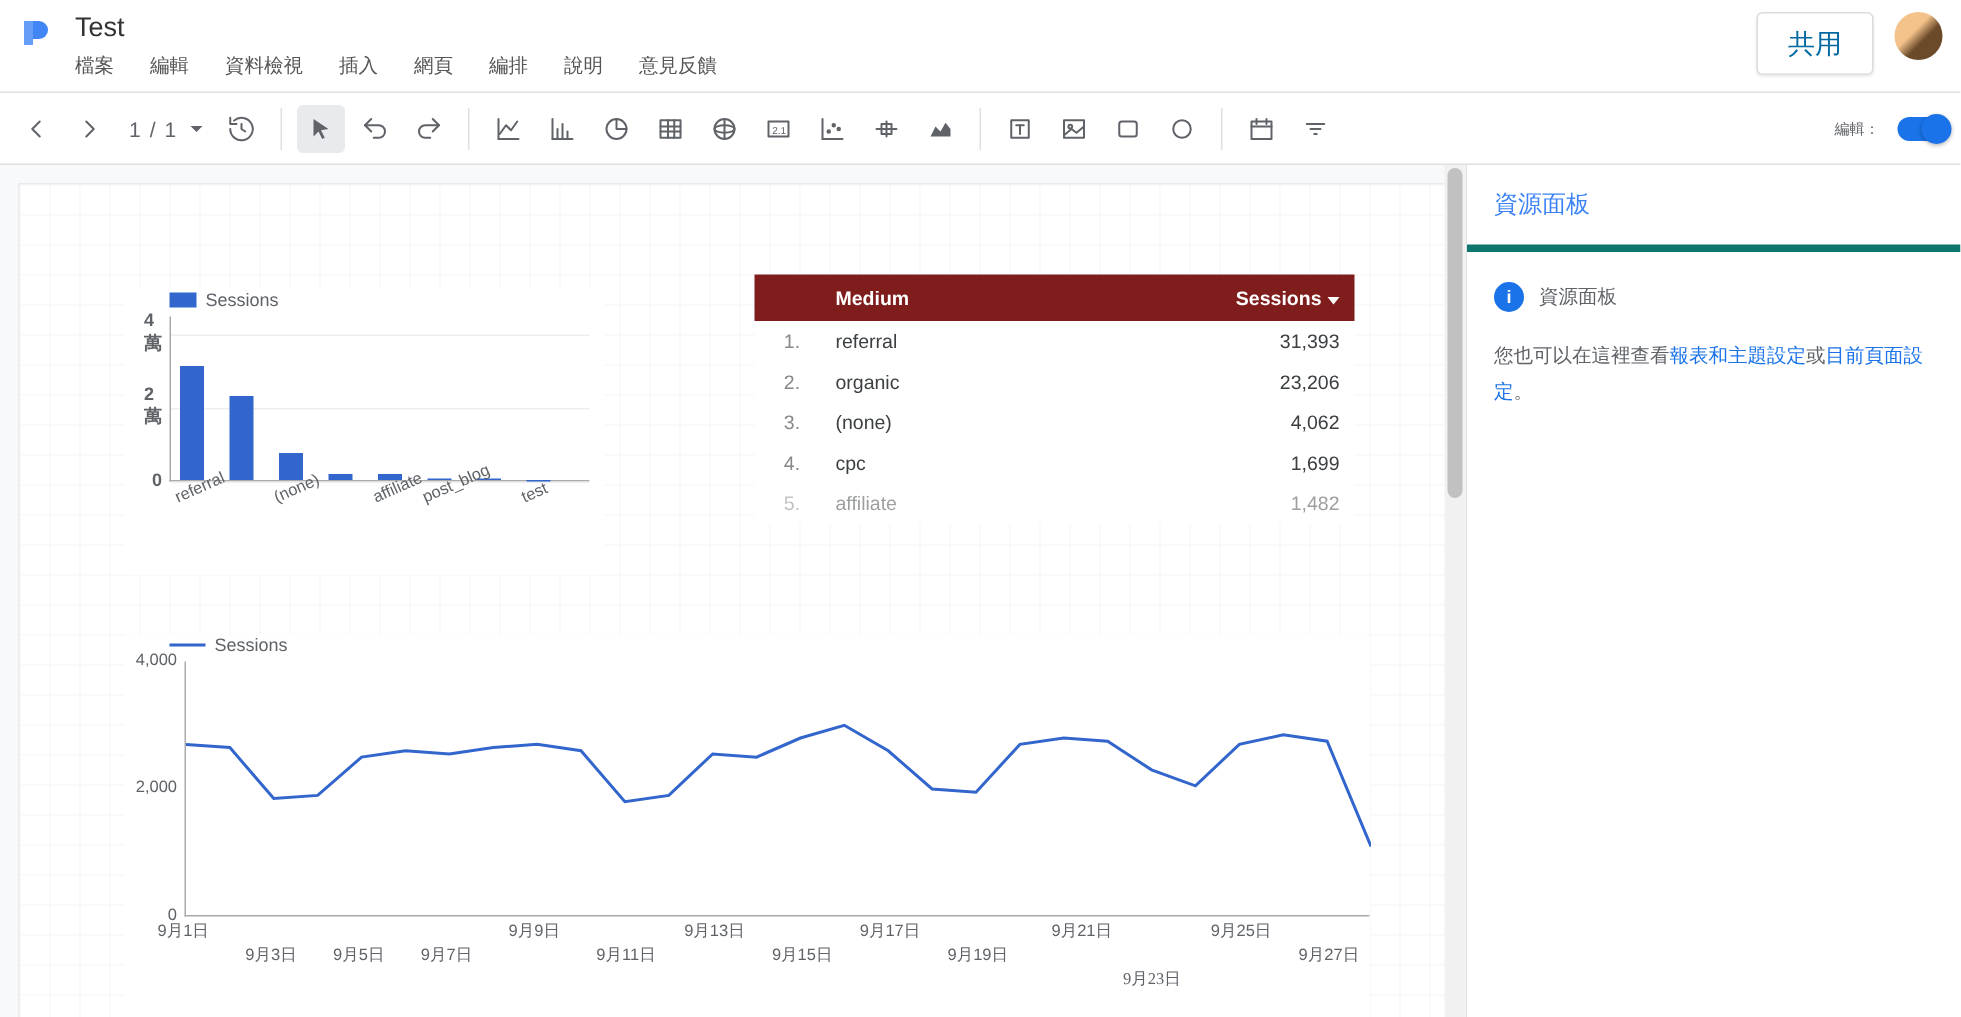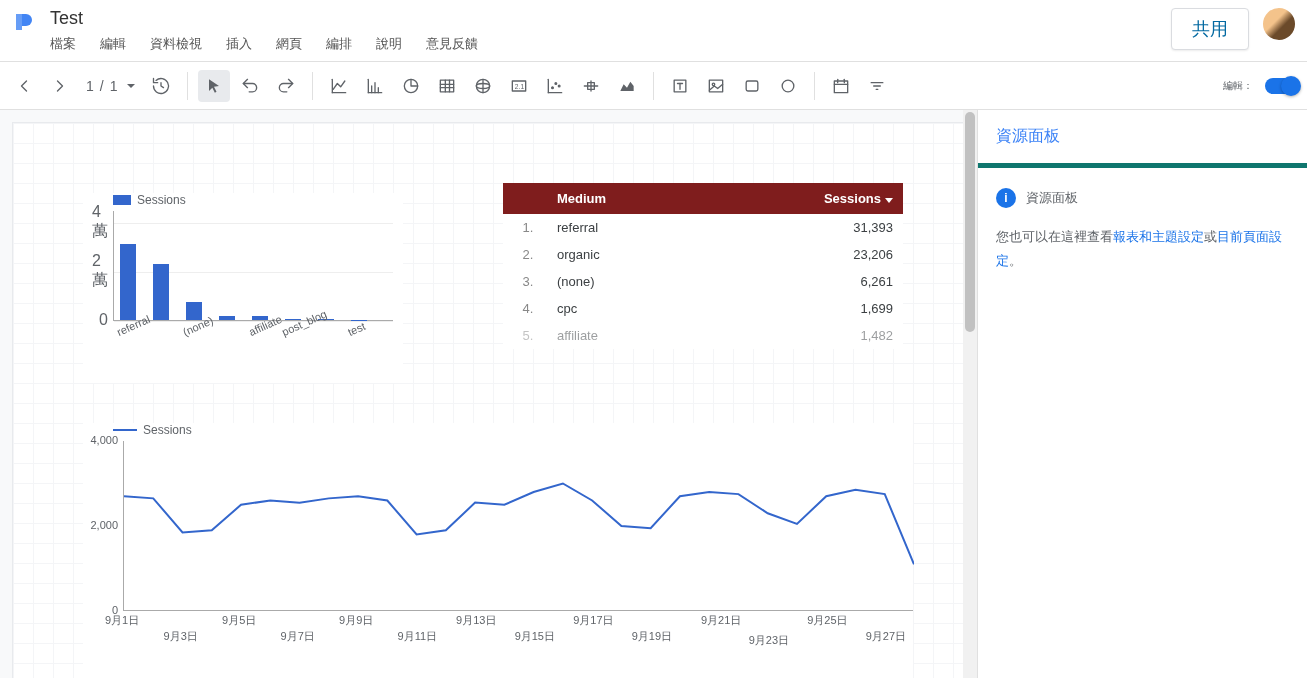--- a/index.html
+++ b/index.html
@@ -37,21 +37,21 @@
 .edit-label { color:#5f6368; font-size:10px; margin-right:8px;}
 .spacer { flex:1; }
 
 
 .bar-widget { position:absolute; left:70px; top:70px; width:320px; height:190px; background:#fff; }
 .legend { display:flex; align-items:center; gap:6px; font-size:12px; color:#5f6368; margin-left:30px; margin-bottom:4px;}
 .legend .swatch { width:18px; height:10px; background:#3366cc;}
 .bar-plot { position:relative; height:110px; margin-left:30px; width:280px; border-left:1px solid #aaa; border-bottom:1px solid #aaa;}
 .bar-plot .grid { position:absolute; left:0; right:0; border-top:1px solid #eee;}
 .bar-plot .bar { position:absolute; bottom:0; width:16px; background:#3366cc;}
-.bar-plot .ylab { position:absolute; right:100%; margin-right:6px; font-size:16px; color:#5f6368; transform:translateY(50%);}
+.bar-plot .ylab { position:absolute; right:100%; margin-right:6px; font-size:12px; color:#5f6368; transform:translateY(50%);font-weight:bold;}
 .bar-xlabels { position:relative; margin-left:30px; width:280px; height:40px;}
 .bar-xlabels span { position:absolute; font-size:11px; color:#5f6368; transform:rotate(-24deg); transform-origin:left top; white-space:nowrap;}
 .table-widget { position:absolute; left:490px; top:60px; width:400px; background:#fff;}
 .tbl-head { display:flex; background:#7f1d1d; color:#fff; font-weight:bold; font-size:13px;}
 .tbl-head .c1 { width:50px; }
 .tbl-head .c2 { flex:1; padding:8px 4px;}
 .tbl-head .c3 { width:120px; text-align:right; padding:8px 10px;}
 .tbl-row { display:flex; font-size:13px; color:#3c4043; padding:6px 0;}
 .tbl-row .c1 { width:50px; text-align:center; color:#888;}
 .tbl-row .c2 { flex:1; padding-left:4px;}
@@ -297,21 +297,21 @@
               <div class="c3">31,393</div>
             </div>
             <div class="tbl-row">
               <div class="c1">2.</div>
               <div class="c2">organic</div>
               <div class="c3">23,206</div>
             </div>
             <div class="tbl-row">
               <div class="c1">3.</div>
               <div class="c2">(none)</div>
-              <div class="c3">6,261</div>
+              <div class="c3">4,062</div>
             </div>
             <div class="tbl-row">
               <div class="c1">4.</div>
               <div class="c2">cpc</div>
               <div class="c3">1,699</div>
             </div>
             <div class="tbl-row" style="opacity: 0.5;">
               <div class="c1">5.</div>
               <div class="c2">affiliate</div>
               <div class="c3">1,482</div>
@@ -330,32 +330,32 @@
             <div class="grid" style="top: 85px;"></div>
             <div class="ylab" style="bottom: 85px;">2,000</div>
             <div class="grid" style="top: 0px;"></div>
             <div class="ylab" style="bottom: 170px;">4,000</div>
             <svg width="790" height="170">
               <path d="M0 55.249999999999986 L29.25925925925926 57.375 L58.51851851851852 91.375 L87.77777777777777 89.25 L117.03703703703704 63.75 L146.2962962962963 59.5 L175.55555555555554 61.625000000000014 L204.8148148148148 57.375 L234.07407407407408 55.249999999999986 L263.3333333333333 59.5 L292.5925925925926 93.5 L321.85185185185185 89.25 L351.1111111111111 61.625000000000014 L380.3703703703704 63.75 L409.6296296296296 51.000000000000014 L438.8888888888889 42.5 L468.14814814814815 59.5 L497.4074074074074 85 L526.6666666666666 87.125 L555.925925925926 55.249999999999986 L585.1851851851852 51.000000000000014 L614.4444444444445 53.125 L643.7037037037037 72.25000000000001 L672.9629629629629 82.87500000000001 L702.2222222222222 55.249999999999986 L731.4814814814815 48.875 L760.7407407407408 53.125 L790 123.25 " stroke="#3366cc" stroke-width="2" fill="none"></path>
             </svg>
           </div>
         <div class="line-xlabels" id="line-xlabels">
             <span style="left: -18px; top: 2px;">9月1日</span>
-            <span style="left: 99.037px; top: 2px;">9月5日</span>
+            <span style="left: 99.037px; top: 18px;">9月5日</span>
             <span style="left: 216.074px; top: 2px;">9月9日</span>
             <span style="left: 333.111px; top: 2px;">9月13日</span>
             <span style="left: 450.148px; top: 2px;">9月17日</span>
             <span style="left: 578px; top: 2px;">9月21日</span>
             <span style="left: 684.222px; top: 2px;">9月25日</span>
             <span style="left: 40.5185px; top: 18px;">9月3日</span>
             <span style="left: 157.556px; top: 18px;">9月7日</span>
             <span style="left: 274.593px; top: 18px;">9月11日</span>
             <span style="left: 391.63px; top: 18px;">9月15日</span>
             <span style="left: 508.667px; top: 18px;">9月19日</span>
-            <span style="left: 625.704px; top: 22px;">9月23日</span>
+            <span style="left: 625.704px; top: 34px; font-family: Liberation Serif, serif;">9月23日</span>
             <span style="left: 742.741px; top: 18px;">9月27日</span>
           </div>
       </div>
 
     </div>
     <div class="canvas-scroll">
         <div class="thumb"></div>
       </div>
   </div>
 

